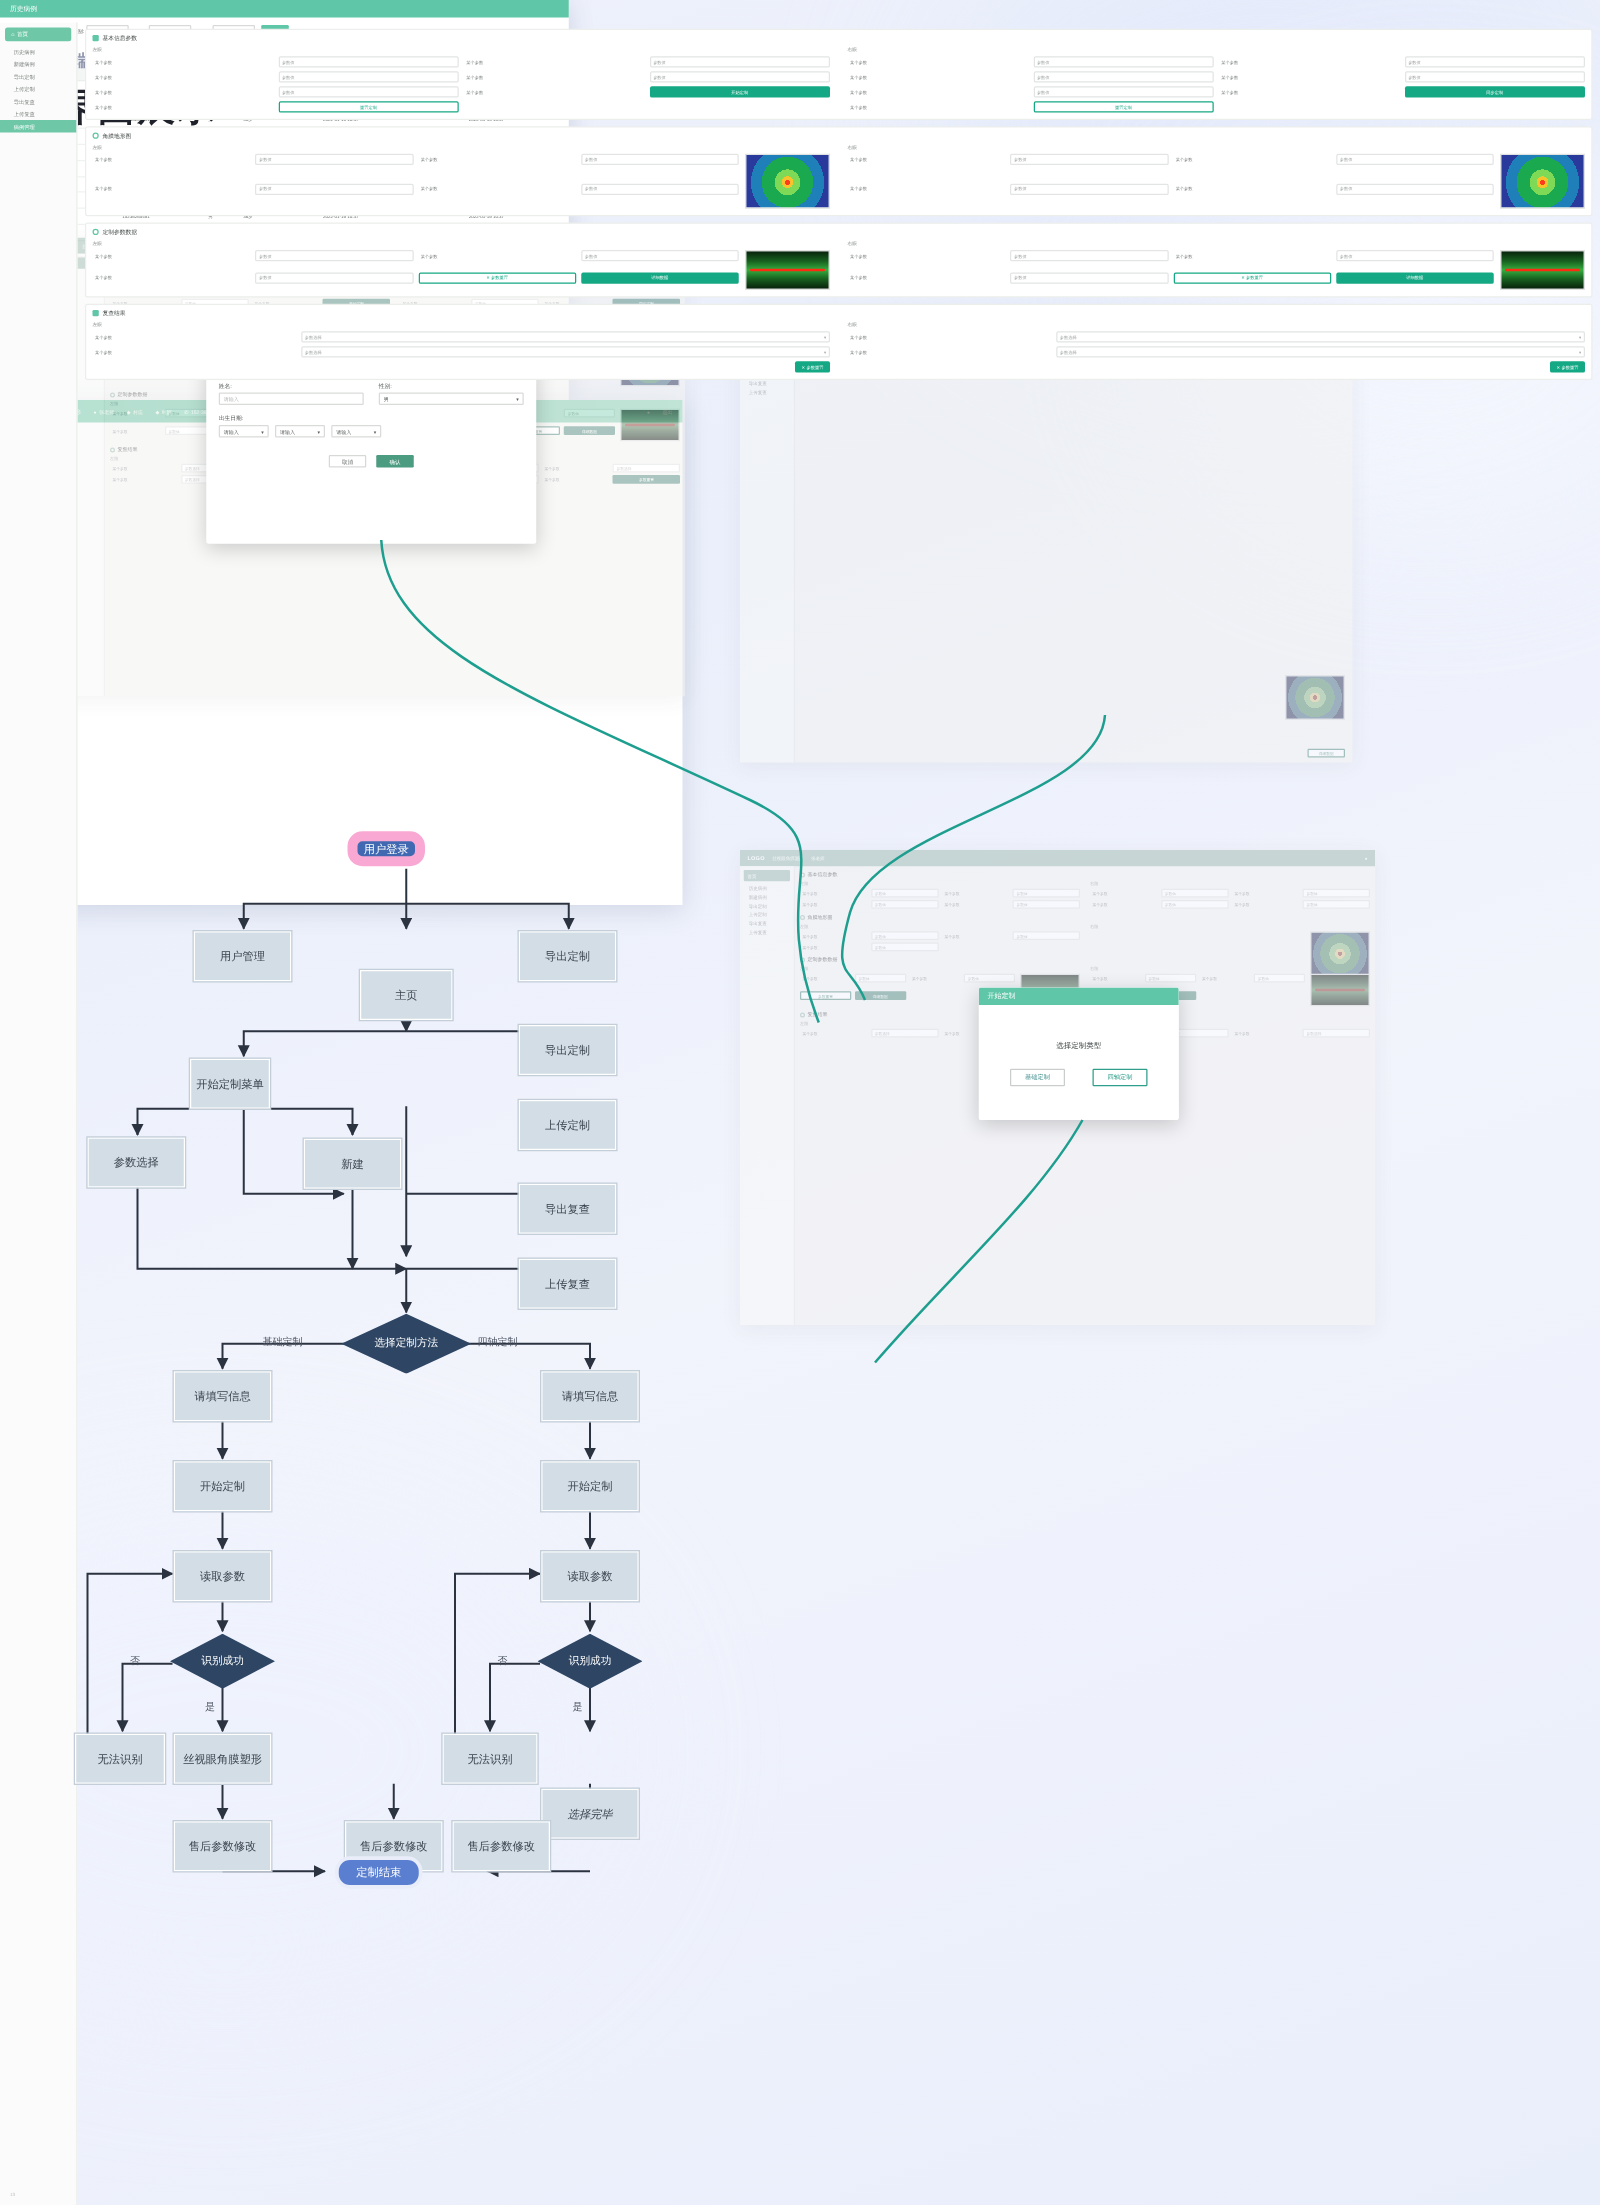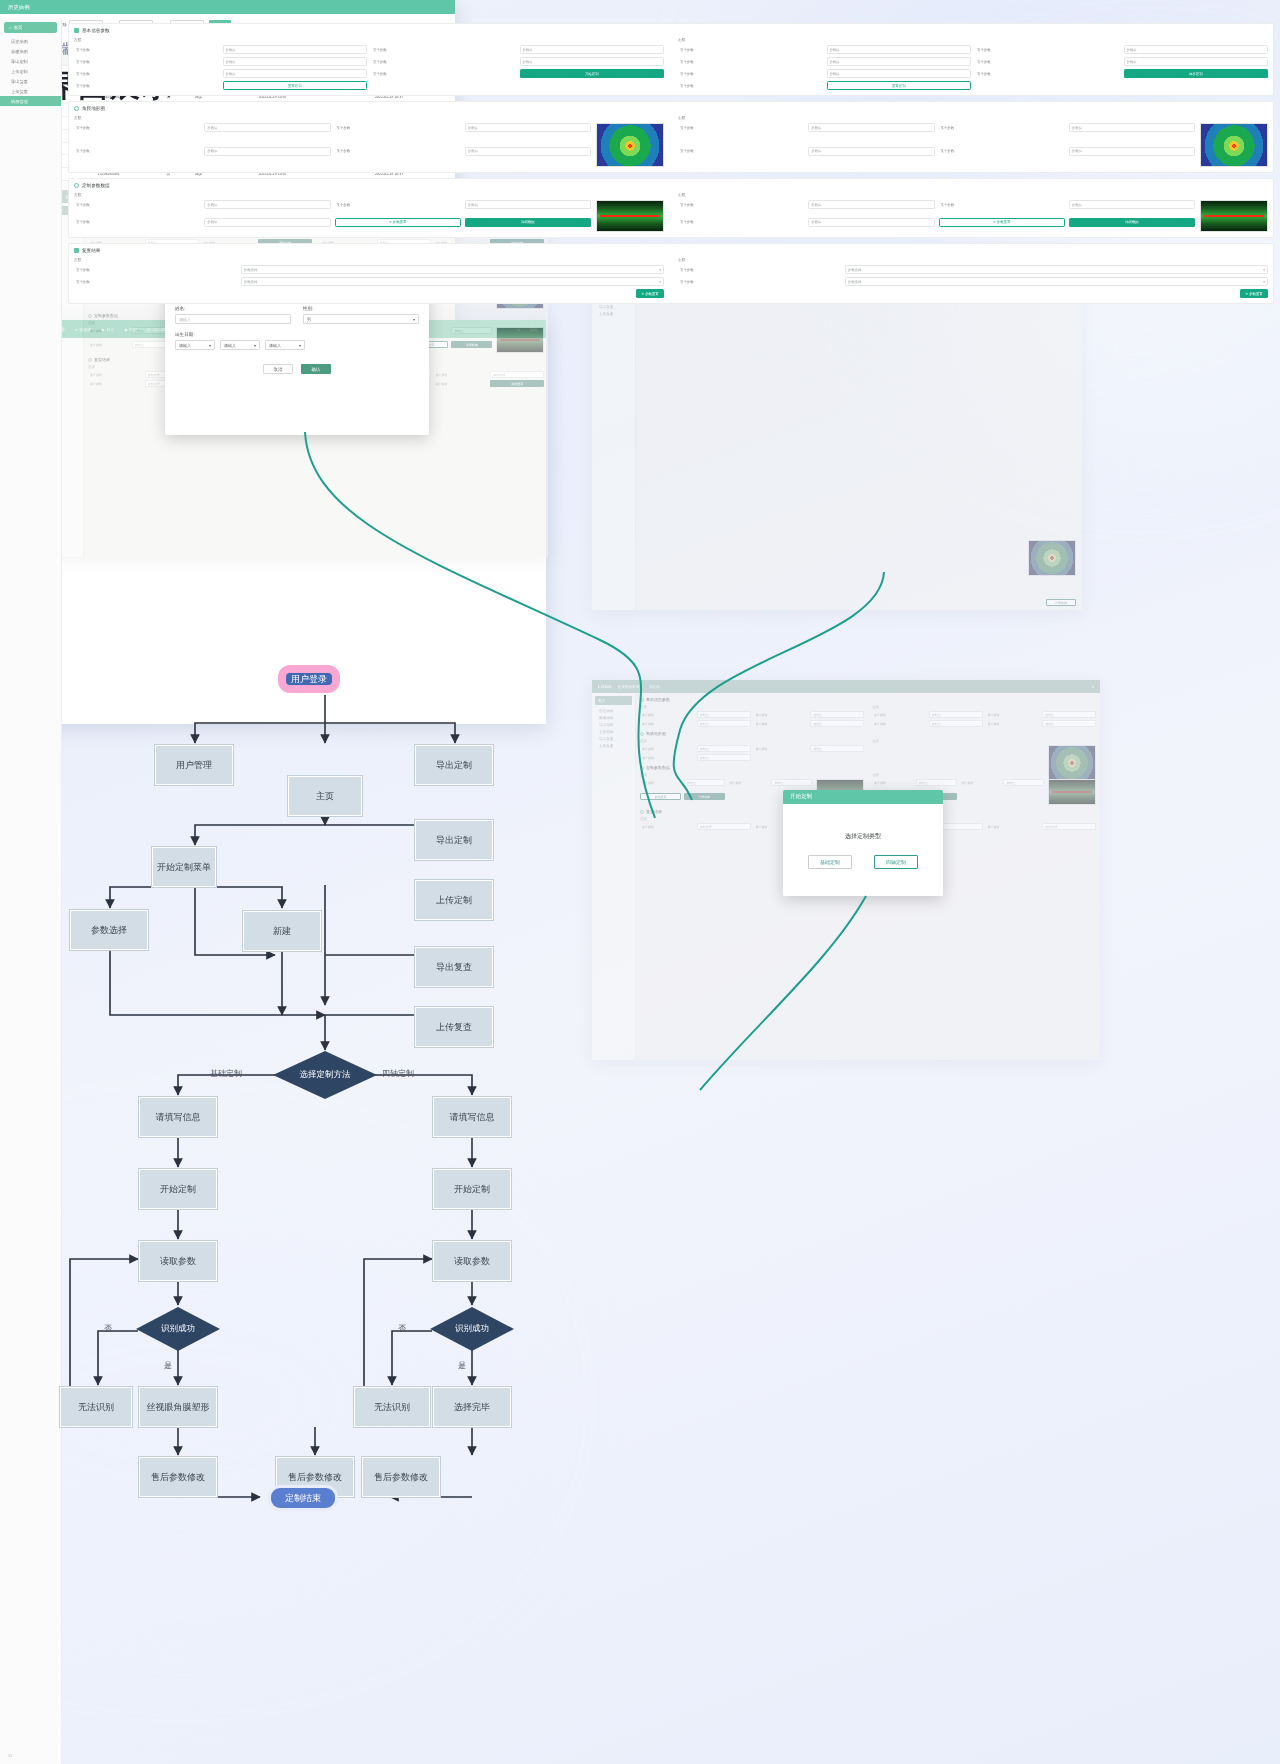--- a/index.html
+++ b/index.html
@@ -1058,21 +1058,21 @@
   <div class="fdia" style="left:76px;top:652px;width:84px;height:44px;">识别成功</div>
   <div class="fdia" style="left:370px;top:652px;width:84px;height:44px;">识别成功</div>
   <div class="flab" style="left:44px;top:668px;">否</div>
   <div class="flab" style="left:338px;top:668px;">否</div>
   <div class="flab" style="left:104px;top:705px;">是</div>
   <div class="flab" style="left:398px;top:705px;">是</div>
 
   <div class="fnode" style="left:0px;top:732px;width:72px;height:40px;">无法识别</div>
   <div class="fnode" style="left:79px;top:732px;width:78px;height:40px;">丝视眼角膜塑形</div>
   <div class="fnode" style="left:294px;top:732px;width:76px;height:40px;">无法识别</div>
-  <div class="fnode" style="left:373px;top:732px;width:78px;height:40px;">选择完毕</div>
+  <div class="fnode" style="left:373px;top:776px;width:78px;height:40px;font-style:italic;">选择完毕</div>
 
   <div class="fnode" style="left:79px;top:802px;width:78px;height:40px;">售后参数修改</div>
   <div class="fnode" style="left:216px;top:802px;width:78px;height:40px;">售后参数修改</div>
   <div class="fnode" style="left:302px;top:802px;width:78px;height:40px;">售后参数修改</div>
 
   <div class="fnode term2" style="left:208px;top:830px;width:70px;height:26px;">定制结束</div>
 </div>
 
 <svg id="curves">
   <g fill="none" stroke="#1d9e8e" stroke-width="2">

